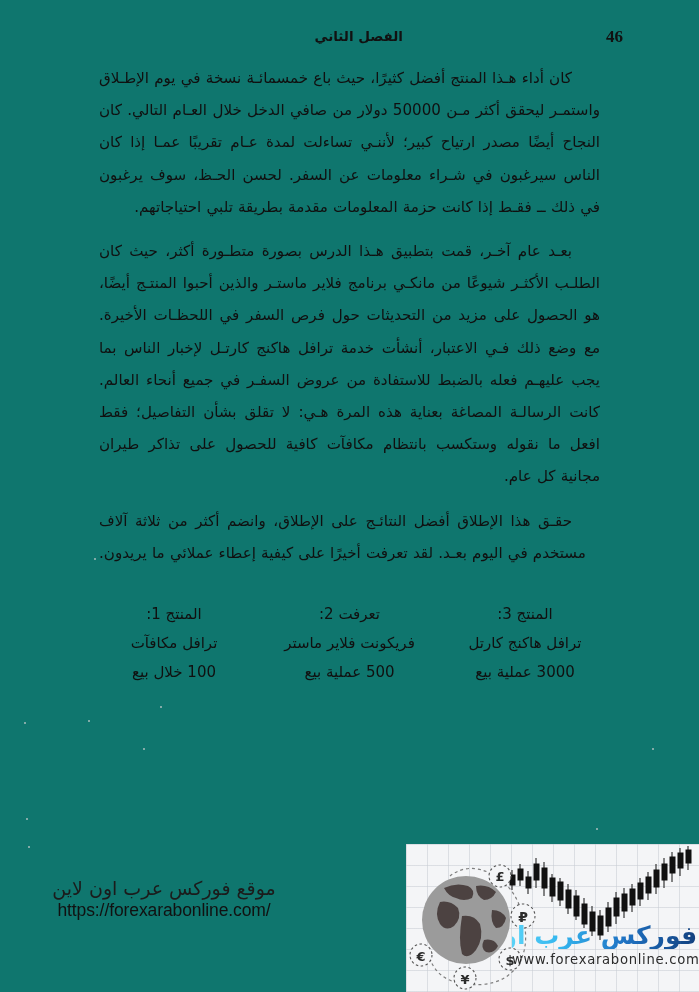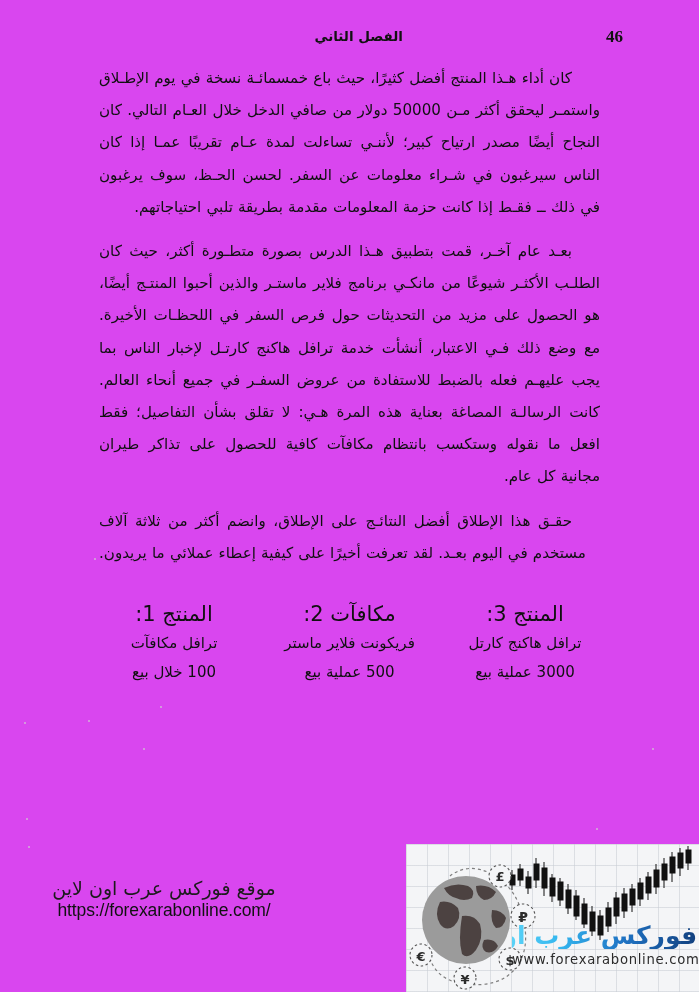--- a/index.html
+++ b/index.html
@@ -5,21 +5,21 @@
 <style>
   html, body {
     margin: 0;
     padding: 0;
     background: #ffffff;
   }
   .page {
     position: relative;
     width: 699px;
     height: 992px;
-    background: #d946ef;
+    background: #0f766e;
     overflow: hidden;
     font-family: "DejaVu Sans", "Liberation Sans", sans-serif;
     color: #0d0d0d;
   }
 
   
   .running-header {
     position: absolute;
     top: 28px;
     left: 0;
@@ -82,21 +82,21 @@
     direction: rtl;
     display: flex;
     justify-content: space-between;
   }
   .product-col {
     width: 150px;
     text-align: center;
     direction: rtl;
   }
   .product-col .p-title {
-    font-size: 21px;
+    font-size: 15px;
     line-height: 29px;
     color: #101010;
     white-space: nowrap;
   }
   .product-col .p-name {
     font-size: 15px;
     line-height: 29px;
     color: #101010;
     white-space: nowrap;
   }
@@ -210,21 +210,21 @@
     <p class="para last-centered">حقـق هذا الإطلاق أفضل النتائـج على الإطلاق، وانضم أكثر من ثلاثة آلاف مستخدم في اليوم بعـد. لقد تعرفت أخيرًا على كيفية إعطاء عملائي ما يريدون.</p>
   </div>
 
   <div class="product-table">
     <div class="product-col">
       <div class="p-title">المنتج 3:</div>
       <div class="p-name">ترافل هاكنج كارتل</div>
       <div class="p-sales">3000 عملية بيع</div>
     </div>
     <div class="product-col">
-      <div class="p-title">مكافآت 2:</div>
+      <div class="p-title">تعرفت 2:</div>
       <div class="p-name">فريكونت فلاير ماستر</div>
       <div class="p-sales">500 عملية بيع</div>
     </div>
     <div class="product-col">
       <div class="p-title">المنتج 1:</div>
       <div class="p-name">ترافل مكافآت</div>
       <div class="p-sales">100 خلال بيع</div>
     </div>
   </div>
 

